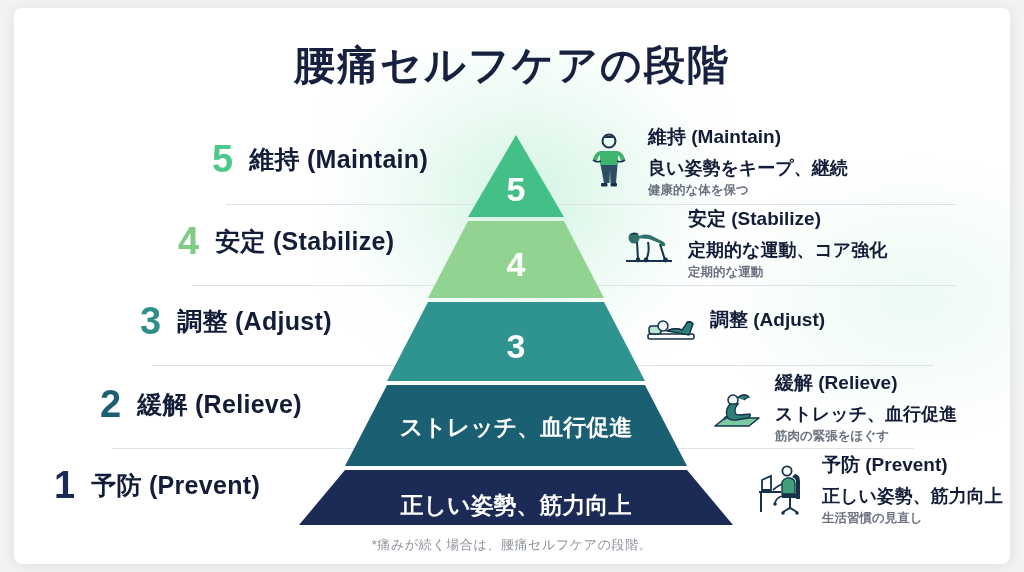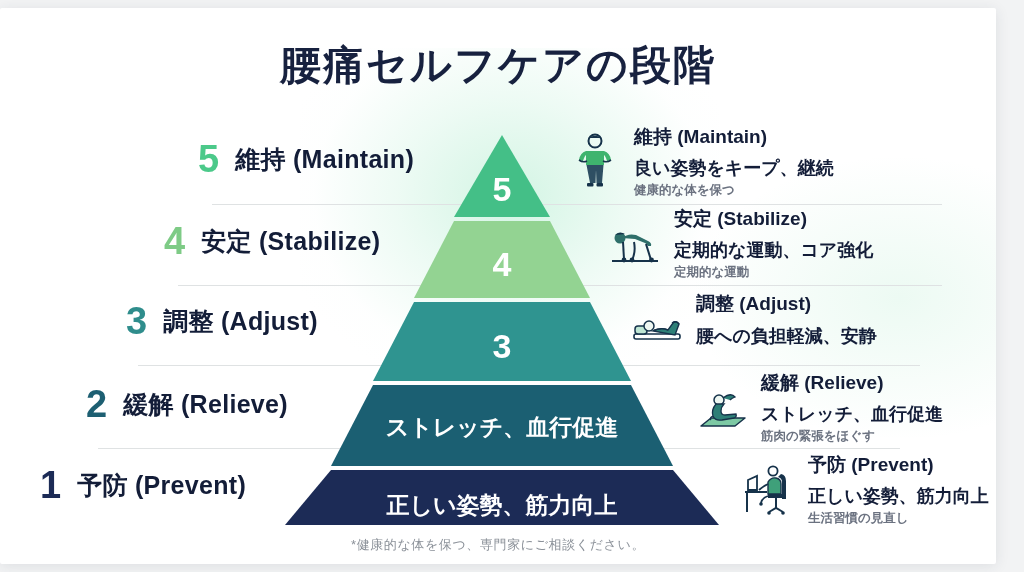--- a/index.html
+++ b/index.html
@@ -8,26 +8,26 @@
   html, body {
     width: 1024px;
     height: 572px;
     overflow: hidden;
     background: #f2f3f4;
     font-family: "Liberation Sans", "DejaVu Sans", sans-serif;
   }
 
   #card {
     position: absolute;
-    left: 0;
+    left: 14px;
     top: 8px;
     width: 996px;
     height: 556px;
     background: #ffffff;
-    border-radius: 2px;
+    border-radius: 8px;
     box-shadow: 0 2px 14px rgba(40,50,70,0.10);
     overflow: hidden;
   }
 
   
   #glow {
     position: absolute;
     left: 300px;
     top: 40px;
     width: 420px;
@@ -263,21 +263,20 @@
     <svg class="ri-icon" viewBox="0 0 54 60">
       <rect x="4" y="44" width="46" height="5" rx="2" fill="#ffffff" stroke="#16324a" stroke-width="1.6"></rect>
       <rect x="5" y="36" width="12" height="8" rx="3" fill="#bfe6d4" stroke="#16324a" stroke-width="1.5"></rect>
       <circle cx="19" cy="36" r="5" fill="#eef7f2" stroke="#16324a" stroke-width="1.5"></circle>
       <path d="M23 41 q8 -4 15 -1 l5 -7 q3 -3 6 1 l-4 11 z" fill="#2e7f77" stroke="#16324a" stroke-width="1.4"></path>
       <path d="M24 40 q9 -3 14 0" fill="none" stroke="#16324a" stroke-width="1.2"></path>
       <path d="M42 33 q4 -3 7 1" fill="none" stroke="#16324a" stroke-width="1.4"></path>
     </svg>
     <div class="ri-text">
       <div class="ri-title">調整 (Adjust)</div>
-      <div class="ri-sub">腰への負担軽減、安静</div>
     </div>
   </div>
 
   <div class="right-item ri2">
     <svg class="ri-icon" viewBox="0 0 54 60">
       <path d="M6 48 l10 -8 h34 l-10 8 z" fill="#7dc9a4" stroke="#16324a" stroke-width="1.5" stroke-linejoin="round"></path>
       <circle cx="24" cy="22" r="5" fill="#eef7f2" stroke="#16324a" stroke-width="1.5"></circle>
       <path d="M28 20 q8 -6 12 -1 q-3 1 -5 3" fill="#2e7f77" stroke="#16324a" stroke-width="1.3"></path>
       <path d="M21 26 q-5 6 -3 12 q2 5 9 4 l12 -2 q3 -1 2 -4 l-11 1 q-4 0 -4 -4 q0 -4 3 -7 z" fill="#2e7f77" stroke="#16324a" stroke-width="1.3"></path>
       <path d="M18 38 q-4 2 -2 4" fill="none" stroke="#16324a" stroke-width="1.3"></path>
@@ -310,15 +309,15 @@
       <circle cx="41" cy="53" r="1.8" fill="#16324a"></circle>
       <circle cx="19" cy="44" r="1.8" fill="#16324a"></circle>
     </svg>
     <div class="ri-text">
       <div class="ri-title">予防 (Prevent)</div>
       <div class="ri-sub">正しい姿勢、筋力向上</div>
       <div class="ri-note">生活習慣の見直し</div>
     </div>
   </div>
 
-  <div id="footnote">*健康的な体を保つ、専門家にご相談ください。</div>
+  <div id="footnote">*痛みが続く場合は、腰痛セルフケアの段階。</div>
 
 </div>
 
 </body></html>

